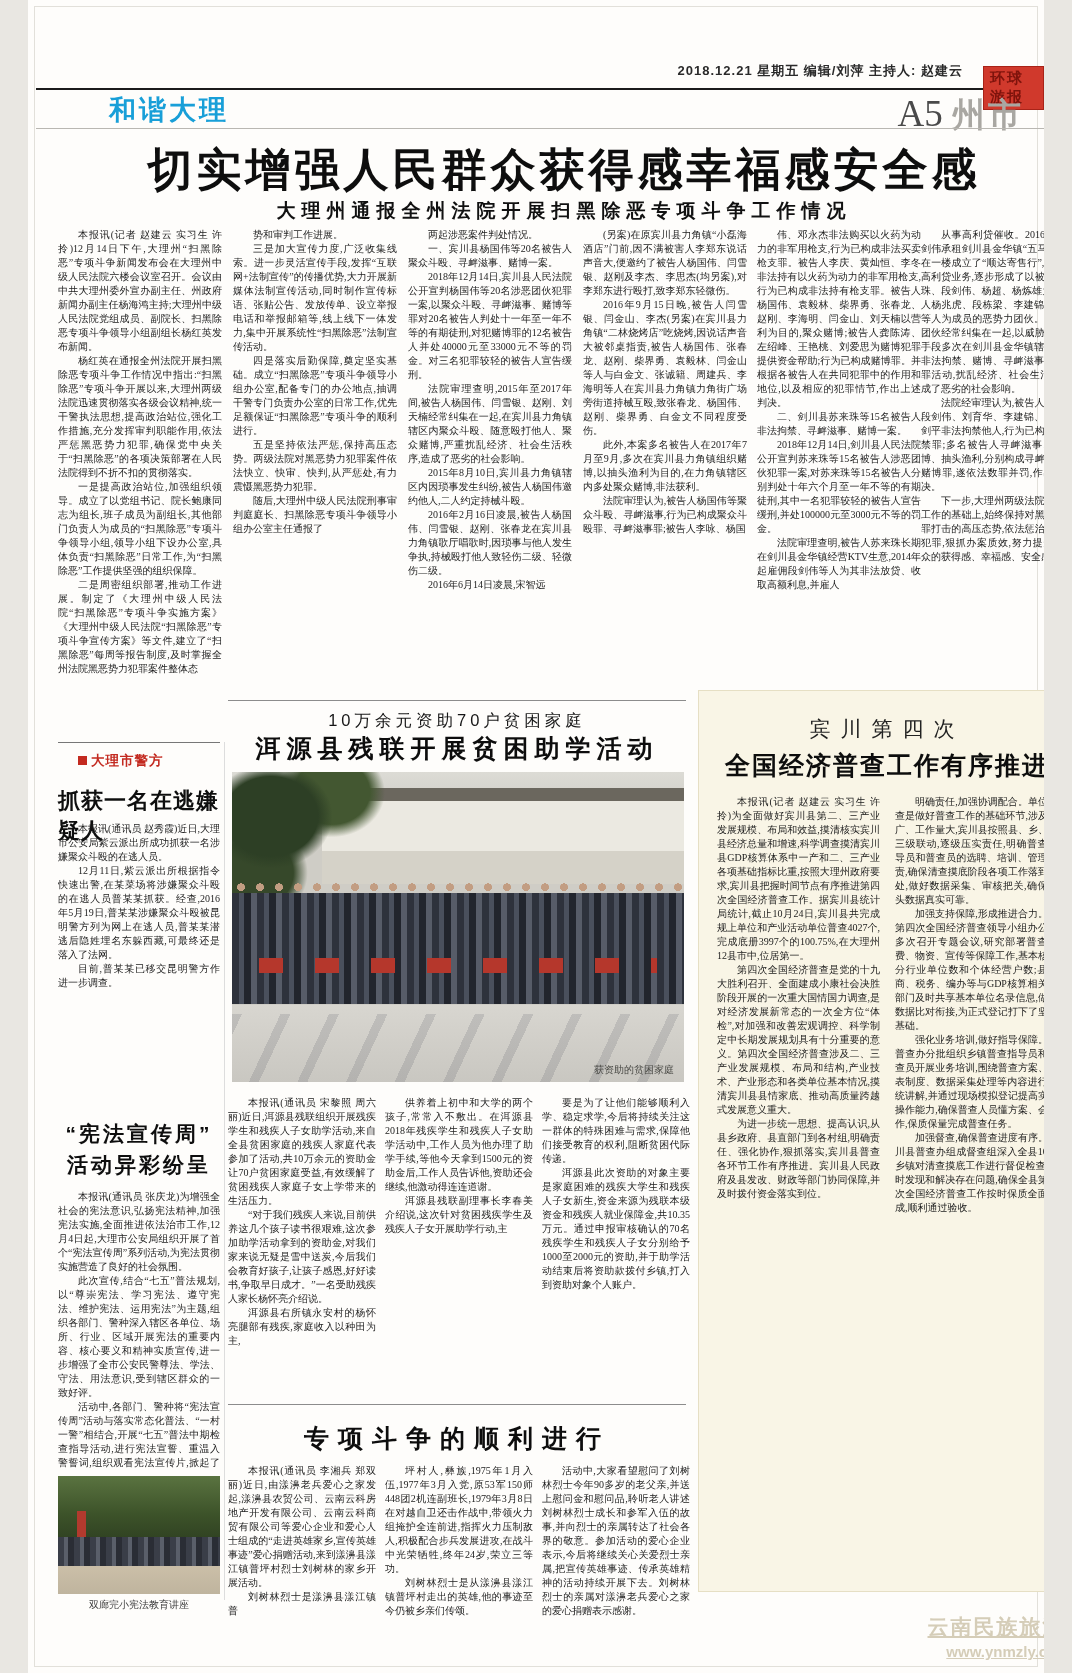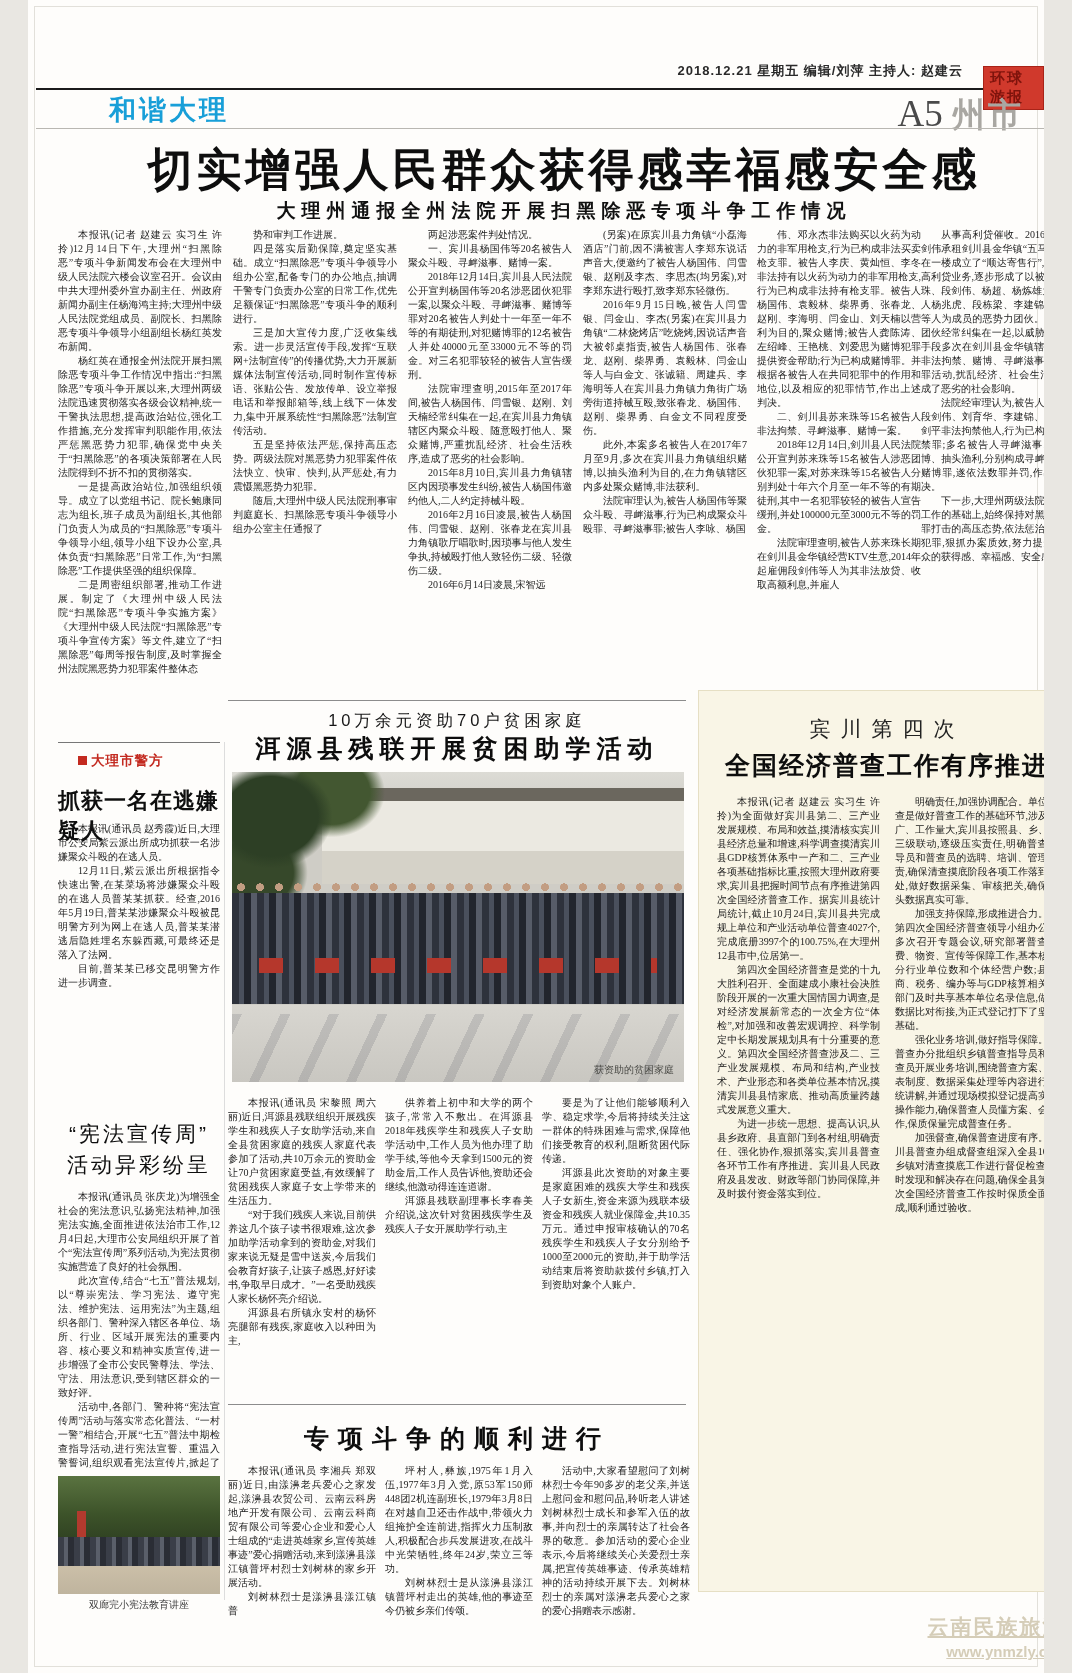--- a/index.html
+++ b/index.html
@@ -15,21 +15,21 @@
   .pageno{font-family:"Liberation Serif",serif;color:#4a4a4a;font-size:37px;}
   .pageno .sec{color:#a9a7a2;font-size:33px;letter-spacing:3px;font-weight:bold;}
   .banner{color:#189fd8;font-size:27px;font-weight:bold;letter-spacing:3px;}
   .lead-h1{font-size:45px;font-weight:bold;letter-spacing:4px;text-align:center;color:#0e0e0e;}
   .lead-h2{font-size:19px;font-weight:bold;letter-spacing:6px;text-align:center;color:#111;}
   .col{font-size:10px;line-height:14px;text-align:justify;overflow:hidden;font-family:Liberation Serif, serif;}
   .col p{margin:0;text-indent:2em;}
   .seclabel{color:#c32a20;font-size:13.5px;font-weight:bold;letter-spacing:1px;}
   .sq{display:inline-block;width:9px;height:9px;background:#c32a20;margin-right:4px;}
   .h-small{font-size:22px;font-weight:bold;letter-spacing:1px;color:#0e0e0e;}
-  .h-two{font-size:21px;font-weight:normal;letter-spacing:3px;text-align:center;line-height:31px;color:#0e0e0e;}
+  .h-two{font-size:21px;font-weight:bold;letter-spacing:3px;text-align:center;line-height:31px;color:#0e0e0e;}
   .kicker{font-size:16.5px;letter-spacing:4px;text-align:center;color:#161616;}
   .h-mid{font-size:25px;font-weight:bold;letter-spacing:6px;text-align:center;color:#0d0d0d;}
   .kicker-serif{font-family:"Liberation Serif",serif;font-size:21px;letter-spacing:10px;text-align:center;color:#222;}
   .creambox{background:#f9f5e6;border:1px solid #e6dfc4;}
   .caption{font-size:10px;color:#3c3c3c;}
   .vdiv{background:#ddd;width:1px;}
   .photo{overflow:hidden;background:#cfcdc6;}
   .ph-sky{position:absolute;left:0;top:0;width:100%;height:20%;
           background:linear-gradient(#dcdbd5,#c7c5bd);}
   .ph-building{position:absolute;right:0;top:5%;width:80%;height:31%;
@@ -77,22 +77,22 @@
   <div class="abs lead-h2" style="left:60px;top:198px;width:952px;">大理州通报全州法院开展扫黑除恶专项斗争工作情况</div>
 
   <div class="abs col" style="left:30px;top:228px;width:164px;height:506px;">
       <p>本报讯(记者 赵建云 实习生 许拎)12月14日下午,大理州“扫黑除恶”专项斗争新闻发布会在大理州中级人民法院六楼会议室召开。会议由中共大理州委外宣办副主任、州政府新闻办副主任杨海鸿主持;大理州中级人民法院党组成员、副院长、扫黑除恶专项斗争领导小组副组长杨红英发布新闻。</p>
       <p>杨红英在通报全州法院开展扫黑除恶专项斗争工作情况中指出:“扫黑除恶”专项斗争开展以来,大理州两级法院迅速贯彻落实各级会议精神,统一干警执法思想,提高政治站位,强化工作措施,充分发挥审判职能作用,依法严惩黑恶势力犯罪,确保党中央关于“扫黑除恶”的各项决策部署在人民法院得到不折不扣的贯彻落实。</p>
       <p>一是提高政治站位,加强组织领导。成立了以党组书记、院长鲍康同志为组长,班子成员为副组长,其他部门负责人为成员的“扫黑除恶”专项斗争领导小组,领导小组下设办公室,具体负责“扫黑除恶”日常工作,为“扫黑除恶”工作提供坚强的组织保障。</p>
       <p>二是周密组织部署,推动工作进展。制定了《大理州中级人民法院“扫黑除恶”专项斗争实施方案》《大理州中级人民法院“扫黑除恶”专项斗争宣传方案》等文件,建立了“扫黑除恶”每周等报告制度,及时掌握全州法院黑恶势力犯罪案件整体态</p>
     </div>
   <div class="abs col" style="left:205px;top:228px;width:164px;height:440px;">
       <p>势和审判工作进展。</p>
+      <p>三是加大宣传力度,广泛收集线索。进一步灵活宣传手段,发挥“互联网+法制宣传”的传播优势,大力开展新媒体法制宣传活动,同时制作宣传标语、张贴公告、发放传单、设立举报电话和举报邮箱等,线上线下一体发力,集中开展系统性“扫黑除恶”法制宣传活动。</p>
       <p>四是落实后勤保障,奠定坚实基础。成立“扫黑除恶”专项斗争领导小组办公室,配备专门的办公地点,抽调干警专门负责办公室的日常工作,优先足额保证“扫黑除恶”专项斗争的顺利进行。</p>
-      <p>三是加大宣传力度,广泛收集线索。进一步灵活宣传手段,发挥“互联网+法制宣传”的传播优势,大力开展新媒体法制宣传活动,同时制作宣传标语、张贴公告、发放传单、设立举报电话和举报邮箱等,线上线下一体发力,集中开展系统性“扫黑除恶”法制宣传活动。</p>
       <p>五是坚持依法严惩,保持高压态势。两级法院对黑恶势力犯罪案件依法快立、快审、快判,从严惩处,有力震慑黑恶势力犯罪。</p>
       <p>随后,大理州中级人民法院刑事审判庭庭长、扫黑除恶专项斗争领导小组办公室主任通报了</p>
     </div>
   <div class="abs col" style="left:380px;top:228px;width:164px;height:440px;">
       <p>两起涉恶案件判处情况。</p>
       <p>一、宾川县杨国伟等20名被告人聚众斗殴、寻衅滋事、赌博一案。</p>
       <p>2018年12月14日,宾川县人民法院公开宣判杨国伟等20名涉恶团伙犯罪一案,以聚众斗殴、寻衅滋事、赌博等罪对20名被告人判处十一年至一年不等的有期徒刑,对犯赌博罪的12名被告人并处40000元至33000元不等的罚金。对三名犯罪较轻的被告人宣告缓刑。</p>
       <p>法院审理查明,2015年至2017年间,被告人杨国伟、闫雪银、赵刚、刘天楠经常纠集在一起,在宾川县力角镇辖区内聚众斗殴、随意殴打他人、聚众赌博,严重扰乱经济、社会生活秩序,造成了恶劣的社会影响。</p>
       <p>2015年8月10日,宾川县力角镇辖区内因琐事发生纠纷,被告人杨国伟邀约他人,二人约定持械斗殴。</p>
       <p>2016年2月16日凌晨,被告人杨国伟、闫雪银、赵刚、张春龙在宾川县力角镇歌厅唱歌时,因琐事与他人发生争执,持械殴打他人致轻伤二级、轻微伤二级。</p>

